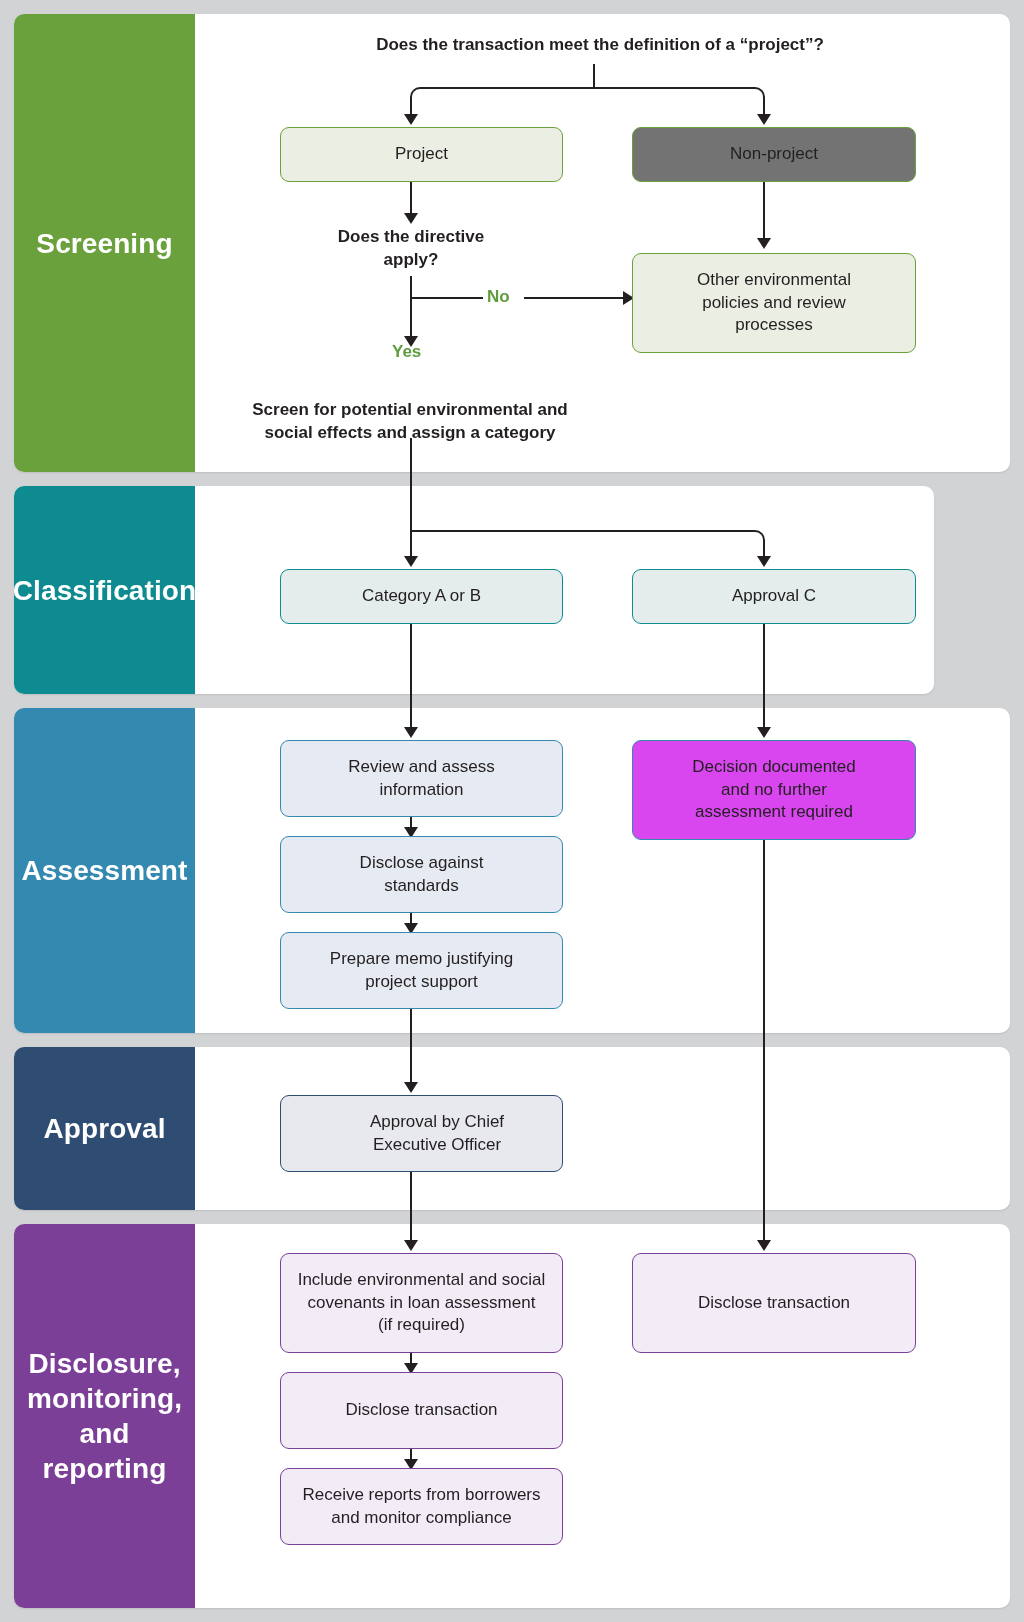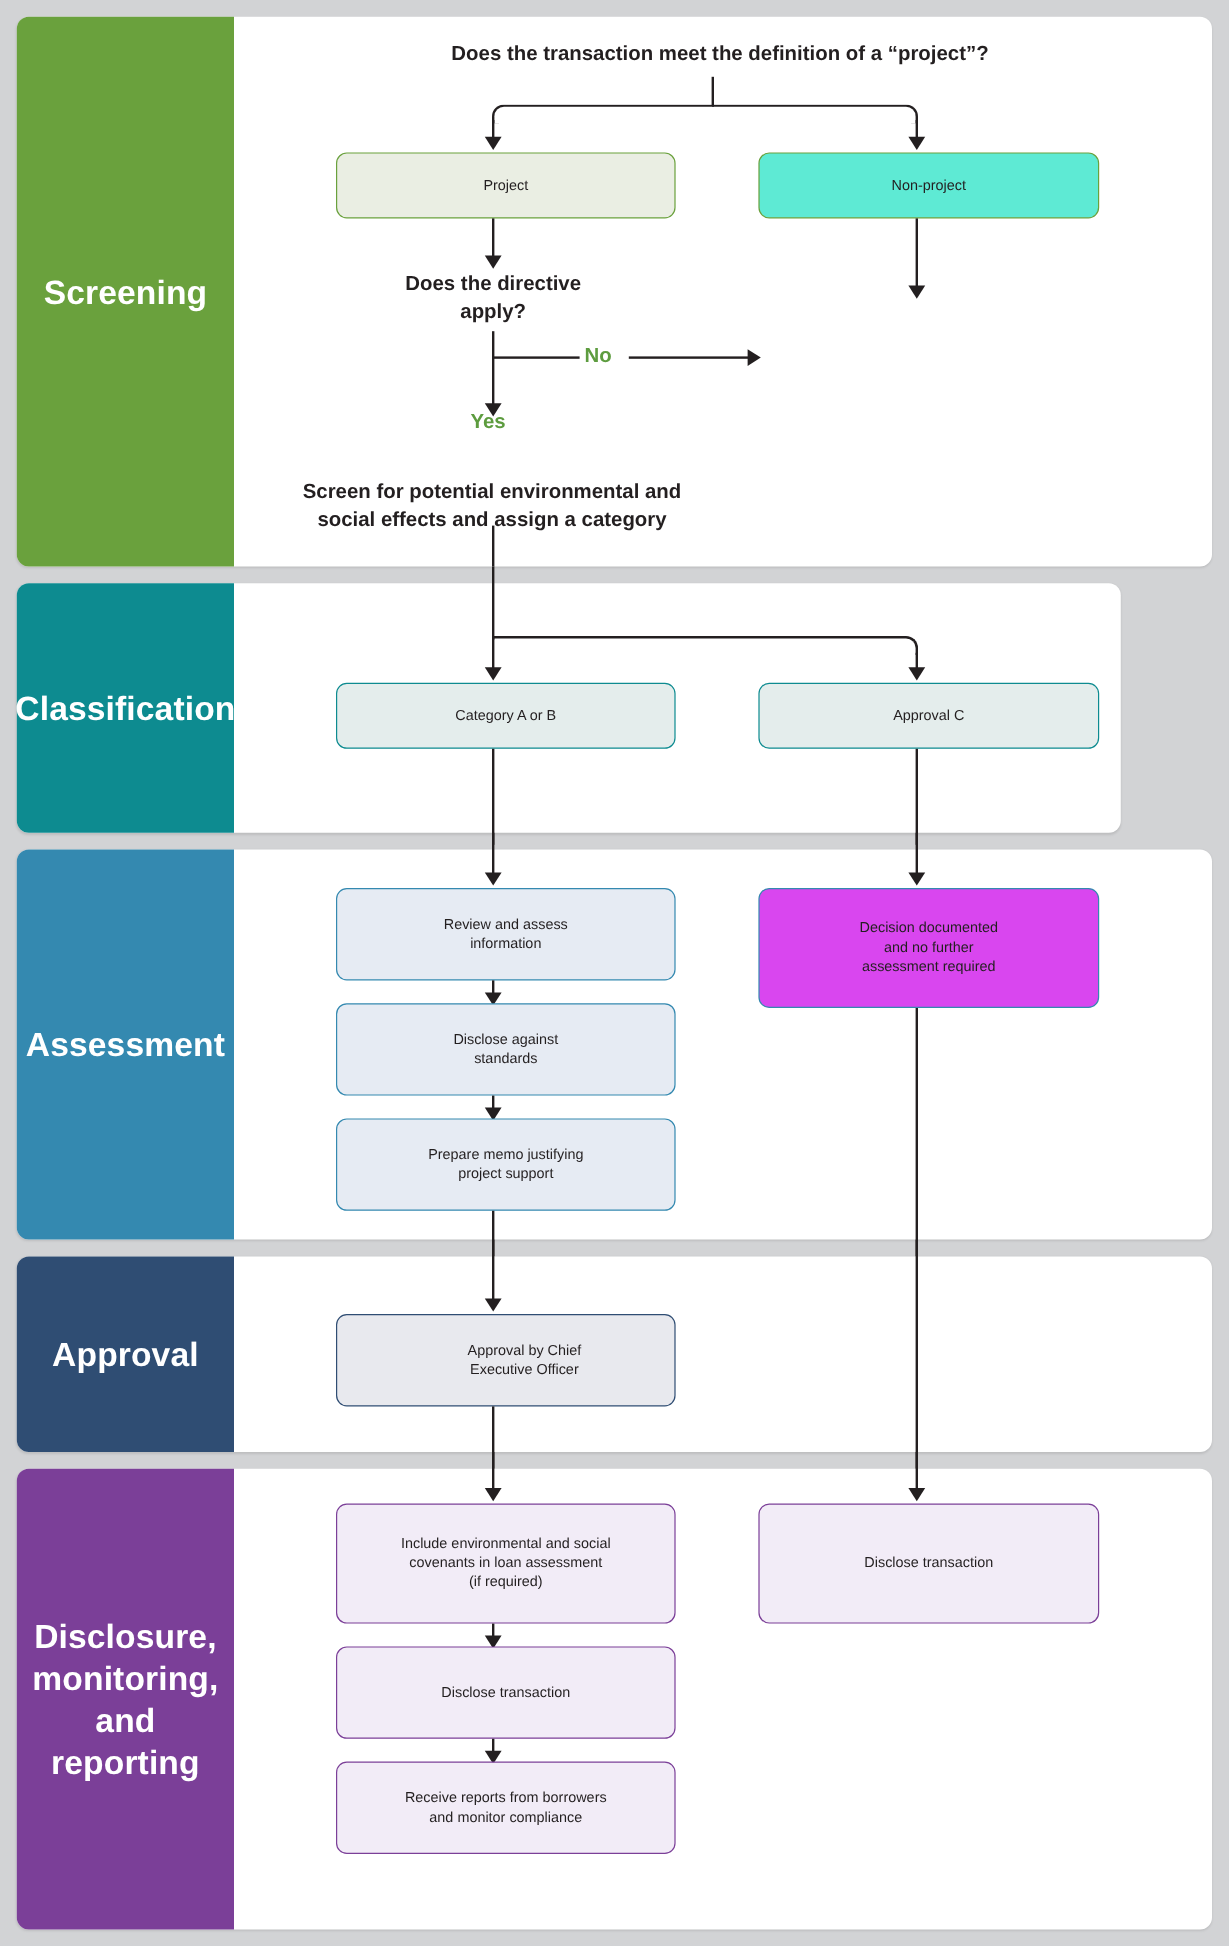--- a/index.html
+++ b/index.html
@@ -44,21 +44,21 @@
   .node{
     position:absolute;
     box-sizing:border-box;
     border-radius:9px;
     border-width:1.6px;
     border-style:solid;
     display:flex;
     align-items:center;
     justify-content:center;
     text-align:center;
-    font-size:12px;
+    font-size:17px;
     line-height:1.33;
     color:#231f20;
     padding:4px 8px;
     white-space:pre-line;
   }
   .txt{
     position:absolute;
     font-size:16.5px;
     line-height:1.33;
     color:#231f20;
@@ -122,36 +122,39 @@
 
       <div class="corner" style="left:215px;top:73px;width:185px;height:16px;"></div>
       <div class="corner-tr" style="left:398px;top:73px;width:172px;height:16px;"></div>
       <div class="vline" style="left:215px;top:86px;height:16px;"></div>
       <div class="arrow-d" style="left:209px;top:100px;"></div>
       <div class="vline" style="left:568px;top:86px;height:16px;"></div>
       <div class="arrow-d" style="left:562px;top:100px;"></div>
 
       <div class="node" style="left:85px;top:113px;width:283px;height:55px;background:#eaeee3;border-color:#6aa13d;">Project</div>
 
-      <div class="node" style="left:437px;top:113px;width:284px;height:55px;background:#5eead4;border-color:#6aa13d;">Non-project</div>
+      <div class="node" style="left:437px;top:113px;width:284px;height:55px;background:#737373;border-color:#6aa13d;">Non-project</div>
 
       <div class="vline" style="left:215px;top:168px;height:33px;"></div>
       <div class="arrow-d" style="left:209px;top:199px;"></div>
 
       <div class="txt bold" style="left:66px;top:212px;width:300px;">Does the directive
 apply?</div>
 
       <div class="vline" style="left:215px;top:262px;height:64px;"></div>
       <div class="arrow-d" style="left:209px;top:322px;"></div>
       <div class="hline" style="left:215px;top:283px;width:73px;"></div>
       <div class="hline" style="left:329px;top:283px;width:101px;"></div>
       <div class="arrow-r" style="left:428px;top:277px;"></div>
       <div class="flag" style="left:292px;top:273px;">No</div>
       <div class="flag" style="left:197px;top:328px;">Yes</div>
 
+      <div class="node" style="left:437px;top:239px;width:284px;height:100px;background:#eaeee3;border-color:#6aa13d;">Other environmental
+policies and review
+processes</div>
 
       <div class="vline" style="left:568px;top:168px;height:58px;"></div>
       <div class="arrow-d" style="left:562px;top:224px;"></div>
 
       <div class="txt bold" style="left:15px;top:385px;width:400px;">Screen for potential environmental and
 social effects and assign a category</div>
 
       <div class="vline" style="left:215px;top:424px;height:34px;"></div>
     </div>
   </div>

